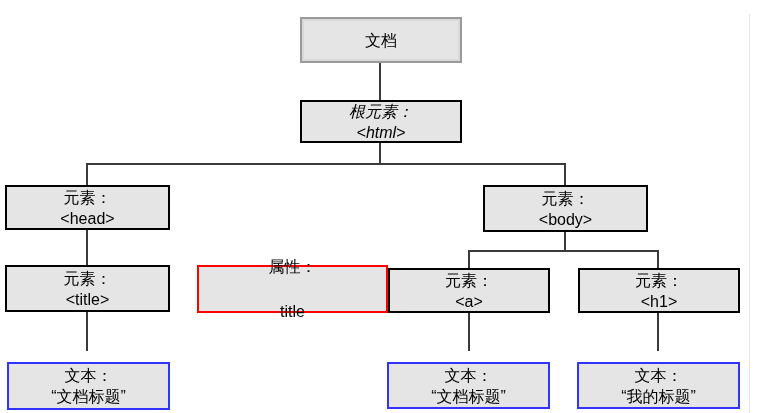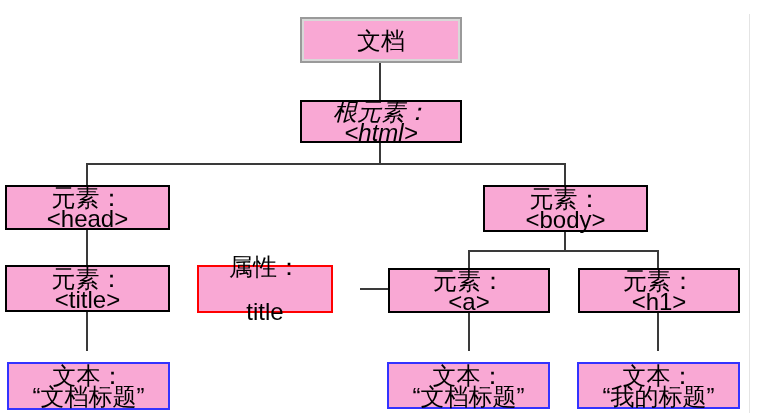--- a/index.html
+++ b/index.html
@@ -17,38 +17,38 @@
   }
   
   .node {
     position: absolute;
     box-sizing: border-box;
     display: flex;
     flex-direction: column;
     align-items: center;
     justify-content: center;
     text-align: center;
-    background: #f9a8d4;
+    background: #e5e5e5;
     color: #000000;
-    font-size: 24px;
+    font-size: 16px;
     line-height: 21px;
     z-index: 2;
     white-space: nowrap;
   }
   .node.element   { border: 2px solid #000000; }
   .node.document  { border: 2px solid #9a9a9a; box-shadow: inset 0 0 0 2px #d8d8d8; }
   .node.attribute { border: 2px solid #ff0000; }
   .node.textnode  { border: 2px solid #3333ff; margin-top: 12px; }
 
   #n-document     { left: 300px; top: 17px;  width: 162px; height: 46px; }
   #n-html         { left: 300px; top: 100px; width: 162px; height: 43px; font-style: italic; }
   #n-head         { left: 5px;   top: 185px; width: 165px; height: 45px; }
   #n-title        { left: 5px;   top: 265px; width: 165px; height: 47px; }
   #n-text-title   { left: 7px;   top: 350px; width: 163px; height: 48px; }
-  #n-attr         { left: 197px; top: 265px; width: 136px; height: 48px; gap: 24px; }
+  #n-attr         { left: 197px; top: 265px; width: 191px; height: 48px; gap: 24px; }
   #n-a            { left: 388px; top: 268px; width: 162px; height: 45px; }
   #n-h1           { left: 578px; top: 268px; width: 162px; height: 45px; }
   #n-body         { left: 483px; top: 185px; width: 165px; height: 47px; }
   #n-text-link    { left: 387px; top: 350px; width: 163px; height: 47px; }
   #n-text-heading { left: 577px; top: 350px; width: 163px; height: 47px; }
 
   
   .line {
     position: absolute;
     background: #3a3a3a;

